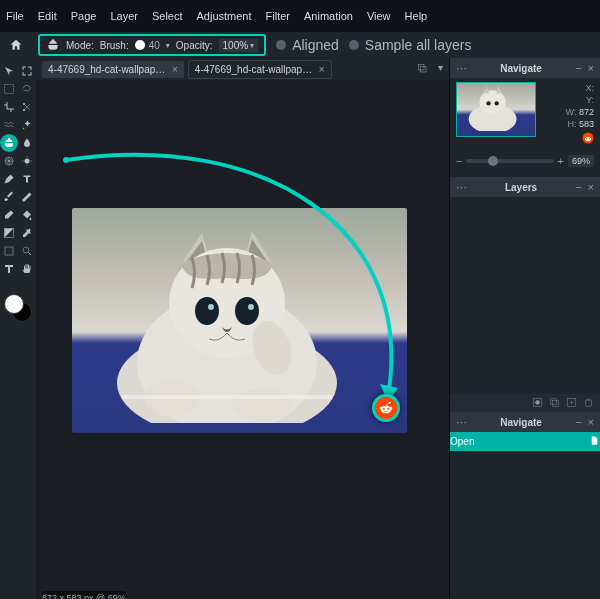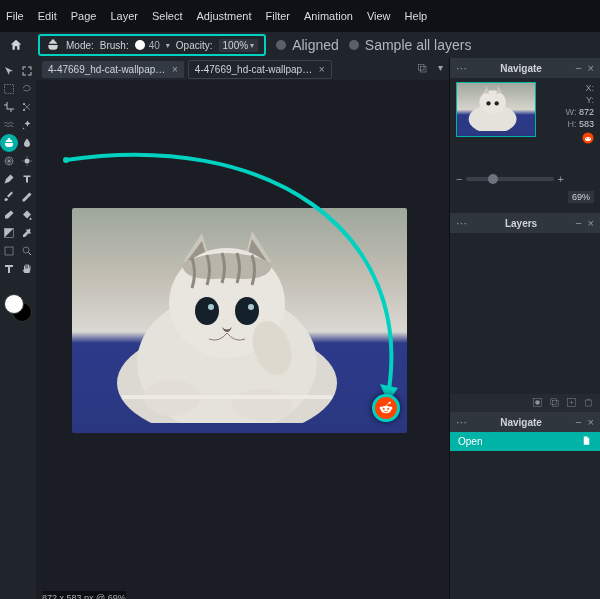--- a/index.html
+++ b/index.html
@@ -43,28 +43,28 @@
   .panel-hd .title { flex: 1; text-align: center; font-weight: 600; }
   .panel-hd .ctl { color: #9299a2; cursor: pointer; font-size: 11px; }
   .nav-body { padding: 4px 6px; }
   .nav-thumb { width: 80px; height: 55px; border: 1px solid #00b3a6; background: linear-gradient(180deg,#a2a89d 0%,#d6d4cd 50%,#2d3a8a 60%,#2a3780 100%); position: relative; }
   .mini-kitten { transform: scale(0.24); transform-origin: 0 0; position: absolute; left: 8px; top: 0; }
   .nav-info { font-size: 9px; color: #8c929b; text-align: right; line-height: 12px; }
   .nav-flex { display: flex; justify-content: space-between; align-items: flex-start; }
   .nav-slider { display: flex; align-items: center; gap: 4px; padding: 4px 6px; }
   .nav-slider .bar { flex: 1; height: 4px; background: #3a4049; border-radius: 2px; position: relative; }
   .nav-slider .knob { width: 10px; height: 10px; background: #6c737d; border-radius: 50%; position: absolute; left: 25%; top: -3px; }
-  .nav-slider .pct { font-size: 9px; background: #30353d; padding: 1px 4px; margin-top: 36px; }
+  .nav-slider .pct { font-size: 9px; background: #30353d; padding: 1px 4px; }
   .panel-actions { display: flex; justify-content: flex-end; gap: 6px; padding: 2px 6px; color: #8c929b; font-size: 11px; height: 18px; align-items: center; background: #262b33; }
   .layer-row { background: #00b3a6; color: #fff; display: flex; align-items: center; padding: 2px 6px; gap: 6px; font-size: 10px; }
   .layer-thumb { width: 24px; height: 18px; background: linear-gradient(180deg,#c2beb4 0%,#2d3a8a 70%); border: 1px solid #fff; }
   .layer-txt { line-height: 10px; }
   .layer-txt .sub { font-size: 8px; font-style: italic; opacity: 0.9; }
   .lock { margin-left: auto; }
-  .hist-row { background: #00b3a6; color: #fff; display: flex; align-items: center; padding: 3px 8px; gap: 6px; font-size: 10px; }
+  .hist-row { background: #00b3a6; color: #fff; display: flex; align-items: center; padding: 3px 0; gap: 6px; font-size: 10px; }
   .hist-row .ic { margin-left: auto; }
   .arrow-svg { position: absolute; top: 0; left: 0; pointer-events: none; }
   .reddit-badge { position: absolute; width: 28px; height: 28px; border-radius: 50%; background: #ff4500; border: 3px solid #00d1c1; left: 336px; top: 314px; display: flex; align-items: center; justify-content: center; box-shadow: 0 0 6px rgba(0,0,0,0.6); }
 </style>
 </head>
 <body>
 
 <div class="top-menu">
   <span>File</span>
   <span>Edit</span>

